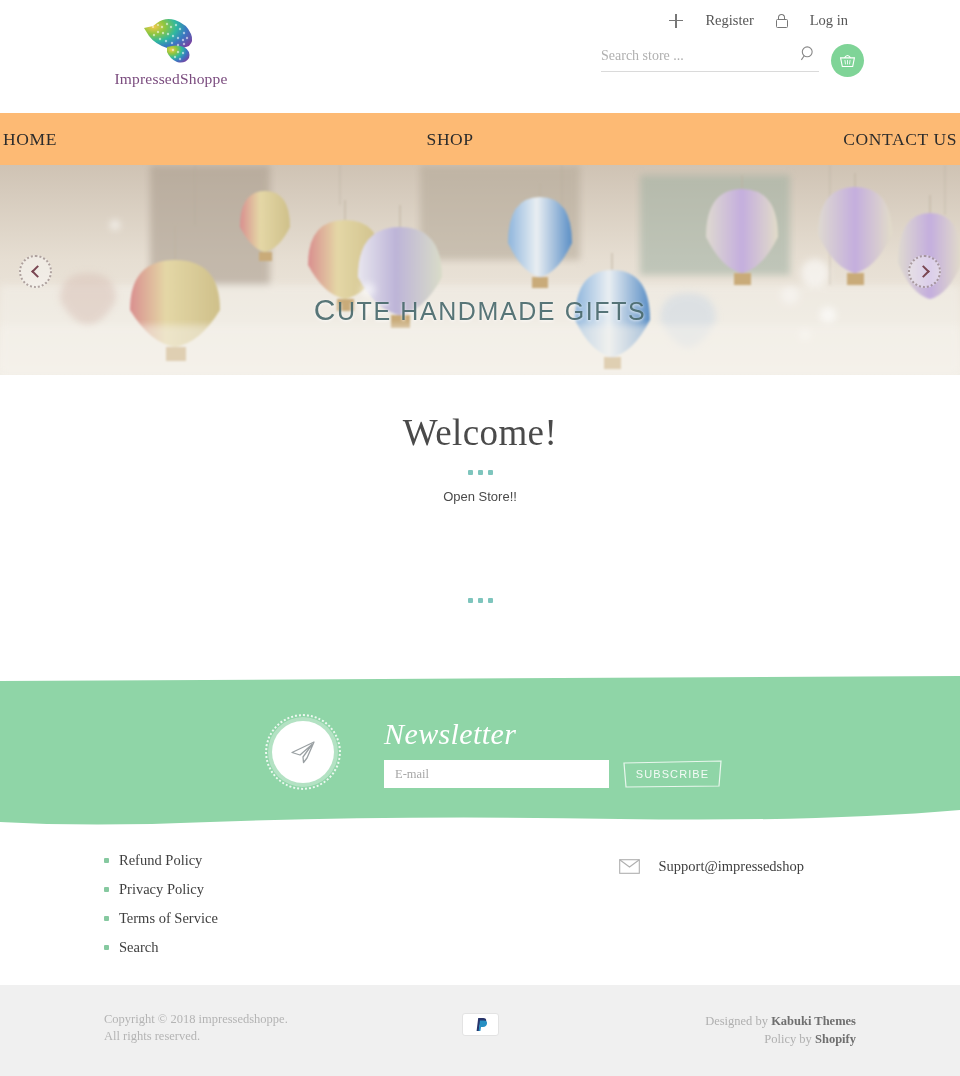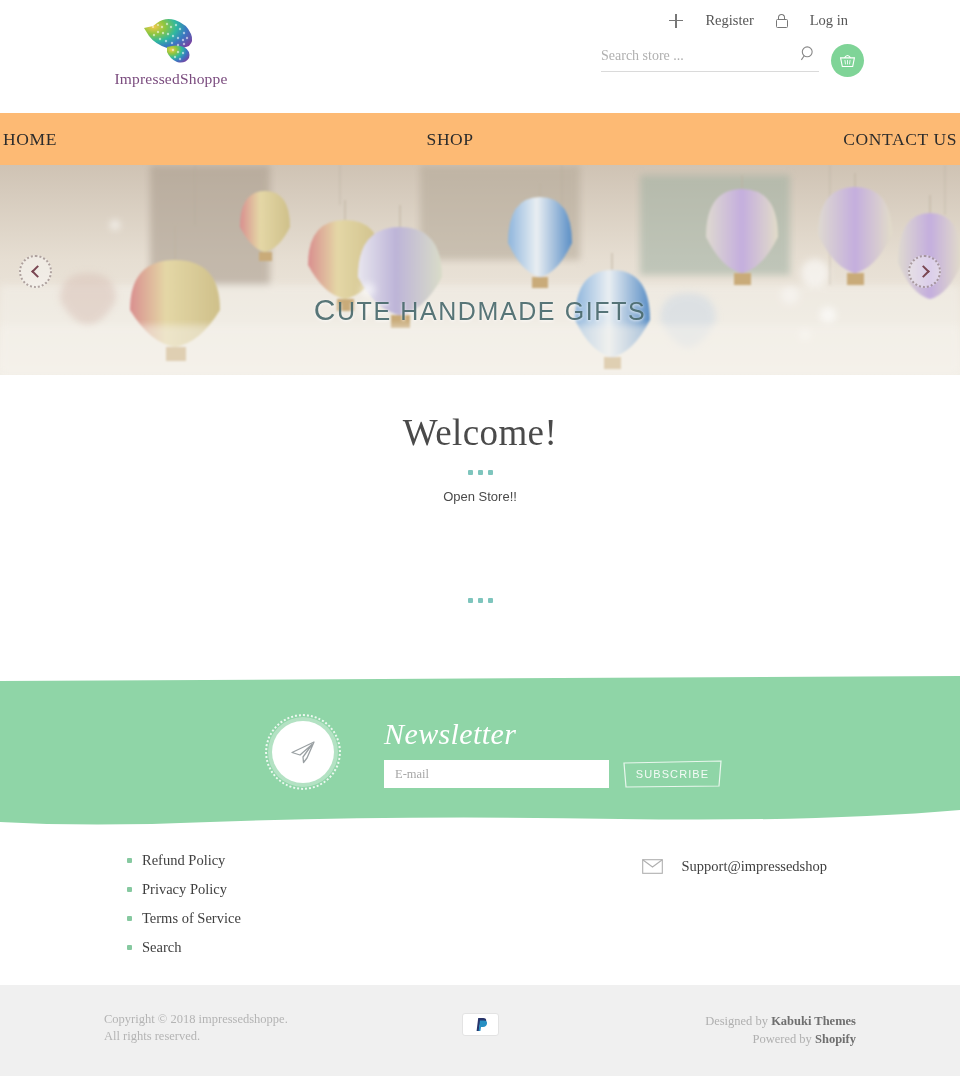--- a/index.html
+++ b/index.html
@@ -95,21 +95,21 @@
   .news-input { width:225px; height:28px; border:none; outline:none; background:#fff;
     font-size:12.5px; color:#8a8a8a; padding:0 11px; font-family:"Liberation Serif",serif; }
   .news-input::placeholder { color:#a6a6a6; }
   .sub-btn { position:relative; width:101px; height:30px; cursor:pointer;
     display:flex; align-items:center; justify-content:center; }
   .sub-btn svg { position:absolute; inset:0; }
   .sub-btn span { position:relative; font-size:11px; letter-spacing:1.1px;
     color:rgba(255,255,255,.9); }
 
   
-  .foot { position:absolute; left:0; top:840px; width:908px; height:145px;margin-left:23px; }
+  .foot { position:absolute; left:0; top:840px; width:908px; height:145px; }
   .foot-links { position:absolute; left:104px; top:12px; list-style:none; }
   .foot-links li { display:flex; align-items:center; gap:10px; margin-bottom:12px;
     font-family:"Liberation Serif",serif; font-size:14.5px; color:#3f3f3f; cursor:pointer; }
   .bullet { width:5px; height:5px; background:#86c9a0; border-radius:1px; flex:none; }
   .foot-mail { position:absolute; right:104px; top:18px; display:flex; align-items:center; gap:19px;
     font-family:"Liberation Serif",serif; font-size:14.5px; color:#3f3f3f; cursor:pointer; }
 
   
   .bottom { position:absolute; left:0; top:985px; width:960px; height:91px;
     background:#f0f0f0; }
@@ -413,21 +413,21 @@
         <path d="M0.7 0.7 L10.5 8 L20.3 0.7" fill="none" stroke="#b0b0b0" stroke-width="1.1"></path>
       </svg>
       <span>Support@impressedshop</span>
     </div>
   </div>
 
   <div class="bottom">
     <div class="copy">Copyright © 2018 impressedshoppe. All rights reserved.</div>
     <div class="credits">
       <div><span>Designed by </span><b>Kabuki Themes</b></div>
-      <div><span>Powered by </span><b>Shopify</b></div>
+      <div><span>Policy by </span><b>Shopify</b></div>
     </div>
   </div>
 
   <div class="pay">
     <svg width="14" height="15" viewBox="0 0 14 15">
       <path d="M2.6 14 L4.2 1 L9.2 1 Q12.6 1 12.2 4.3 Q11.8 7.8 8 7.8 L5.8 7.8 L5 14 Z" fill="#27346a"></path>
       <path d="M4.6 14 L6 3.4 L10 3.4 Q13.4 3.4 13 6.6 Q12.6 10 8.9 10 L7 10 L6.4 14 Z" fill="#2790c3"></path>
     </svg>
   </div>
 

